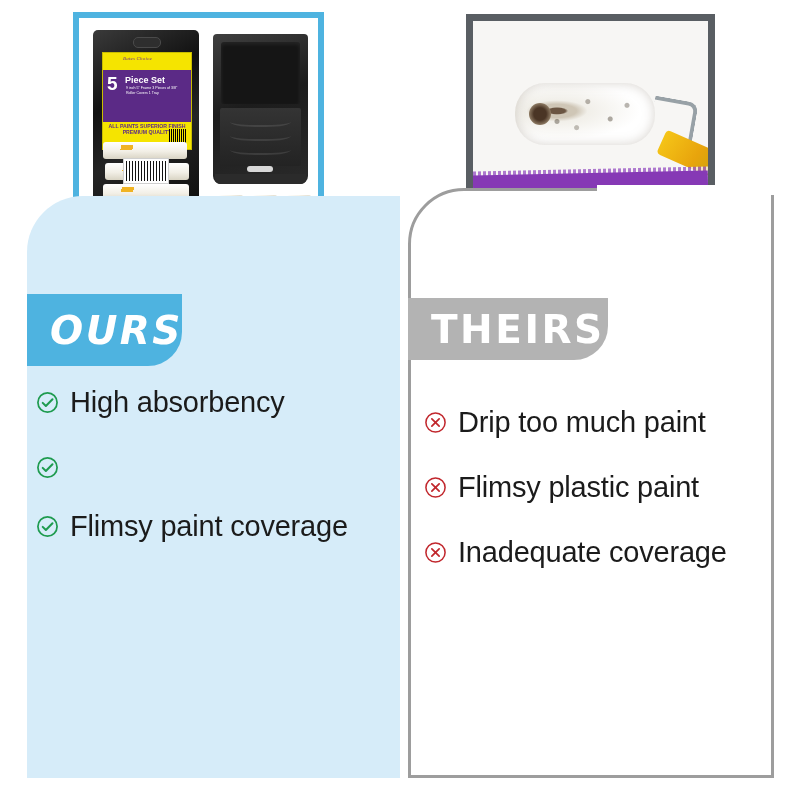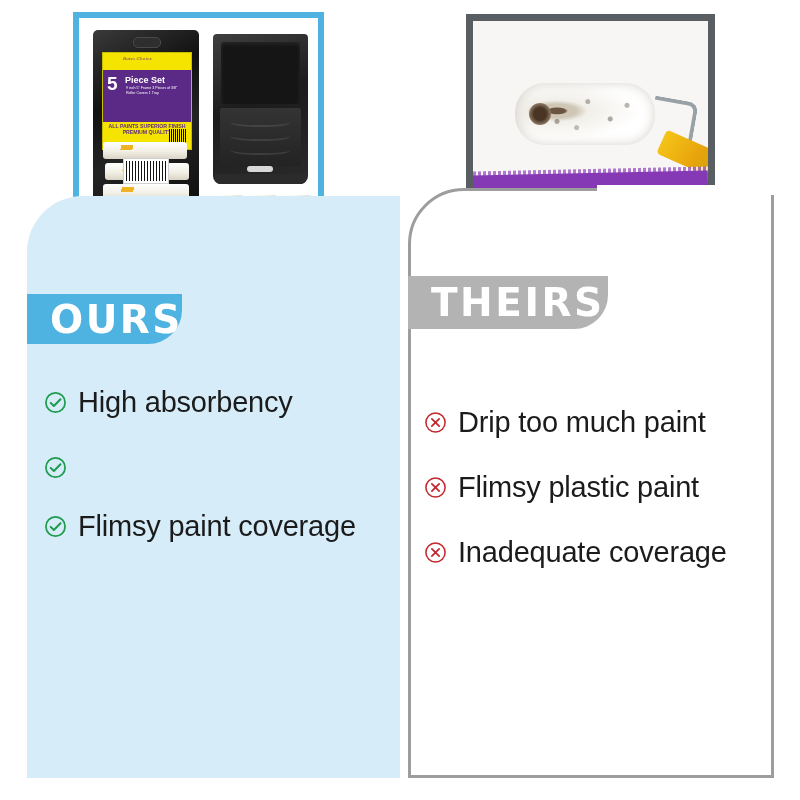--- a/index.html
+++ b/index.html
@@ -384,47 +384,48 @@
   .banner {
     position: absolute;
     display: flex;
     align-items: center;
     color: #ffffff;
   }
   .banner-ours {
     left: 27px;
     top: 294px;
     width: 155px;
-    height: 50px;
+    height: 72px;
     background: #4eb3e0;
     border-bottom-right-radius: 34px;
+    font-style: italic;
   }
   .banner-theirs {
     left: 408px;
-    top: 276px;
+    top: 298px;
     width: 200px;
-    height: 53px;
+    height: 62px;
     background: #b3b3b3;
     border-bottom-right-radius: 34px;
   }
   .banner-label {
     font-size: 39px;
     font-weight: bold;
     letter-spacing: 2.5px;
     padding-left: 23px;
     font-family: "DejaVu Sans", sans-serif;
   }
 
   
   .list {
     position: absolute;
     box-sizing: border-box;
   }
   .list-ours {
-    left: 44px;
+    left: 36px;
     top: 384px;
     width: 350px;
   }
   .list-theirs {
     left: 424px;
     top: 404px;
     width: 346px;
   }
   .list-item {
     display: flex;

